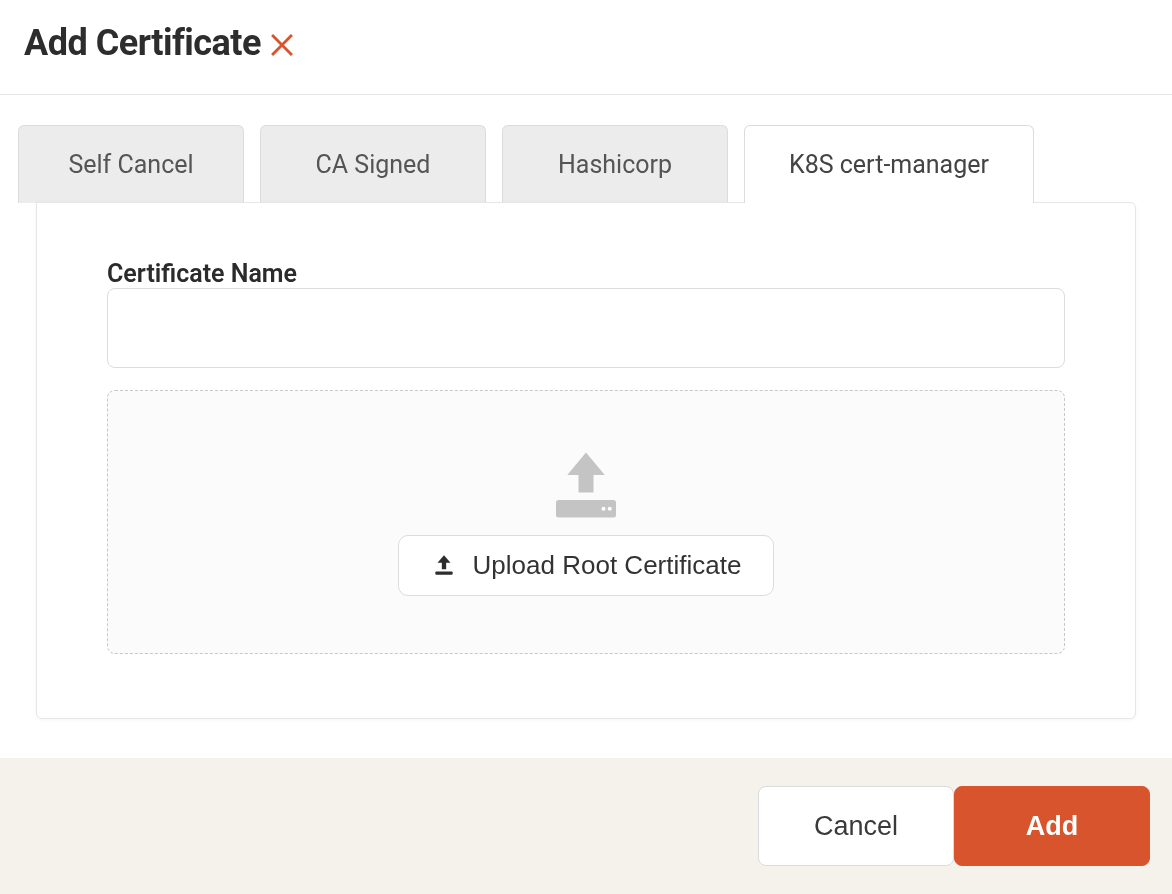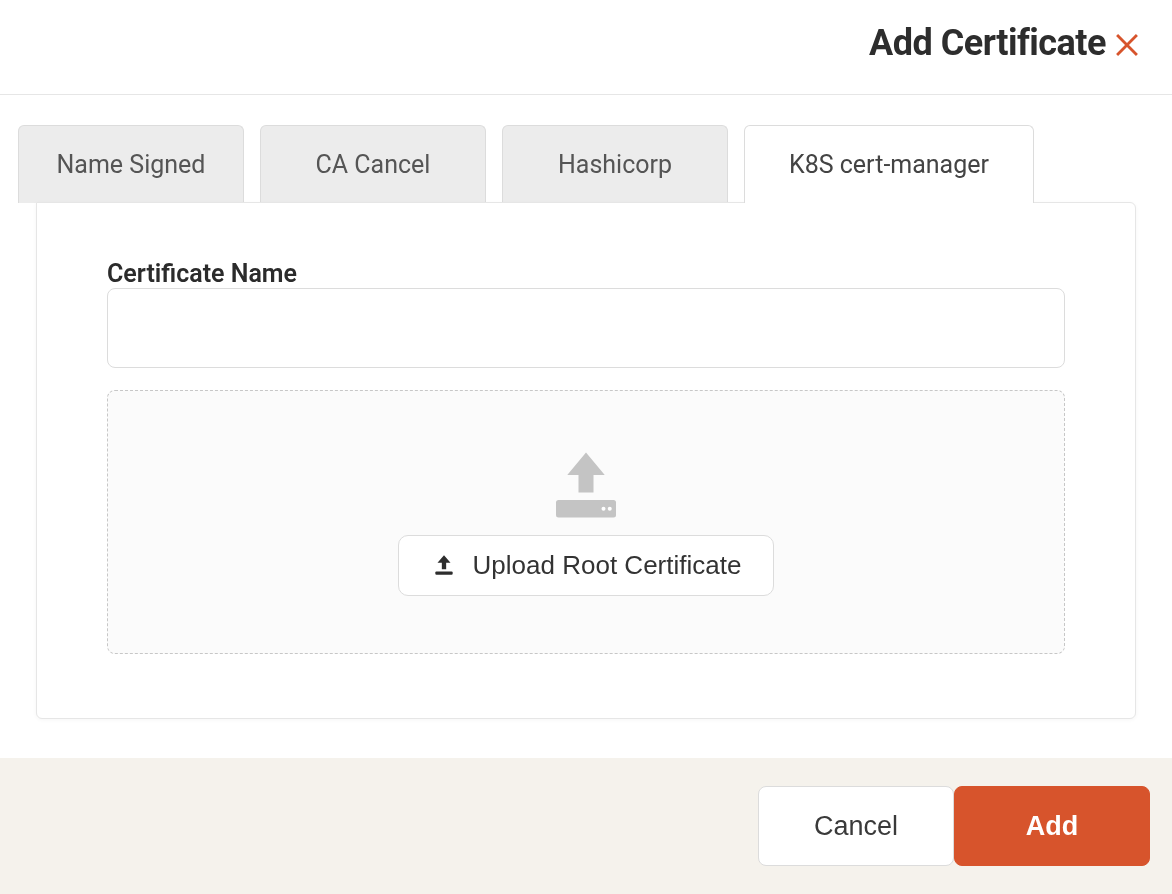--- a/index.html
+++ b/index.html
@@ -24,21 +24,21 @@
     font-family:-apple-system,BlinkMacSystemFont,"Segoe UI",Roboto,"Helvetica Neue",Arial,sans-serif;
     color:var(--text);
     background:#fff;
     position:relative;
   }
 
   
   .header{
     display:flex;
     align-items:center;
-    justify-content:flex-end;
+    justify-content:flex-start;
     padding:22px 24px 30px 24px;
     border-bottom:1px solid var(--border-light);
   }
   .header h1{
     margin:0;
     font-size:36px;
     font-weight:700;
     letter-spacing:-0.5px;
   }
   .close-btn{
@@ -175,24 +175,24 @@
   <button class="close-btn" aria-label="Close">
     <svg width="34" height="34" viewBox="0 0 24 24" fill="currentColor">
       <path d="M18.3 5.71 12 12.01l-6.3-6.3L4.29 7.12l6.3 6.29-6.3 6.3 1.41 1.41 6.3-6.3 6.3 6.3 1.41-1.41-6.3-6.3 6.3-6.29z"></path>
     </svg>
   </button>
 </div>
 
 <div class="tabs-wrap">
   <div class="tabs">
     <div class="tab">
-      <span>Name Signed</span>
+      <span>Self Cancel</span>
     </div>
     <div class="tab">
-      <span>CA Cancel</span>
+      <span>CA Signed</span>
     </div>
     <div class="tab">
       <span>Hashicorp</span>
     </div>
     <div class="tab wide active">
       <span>K8S cert-manager</span>
     </div>
   </div>
 
   <div class="panel">

